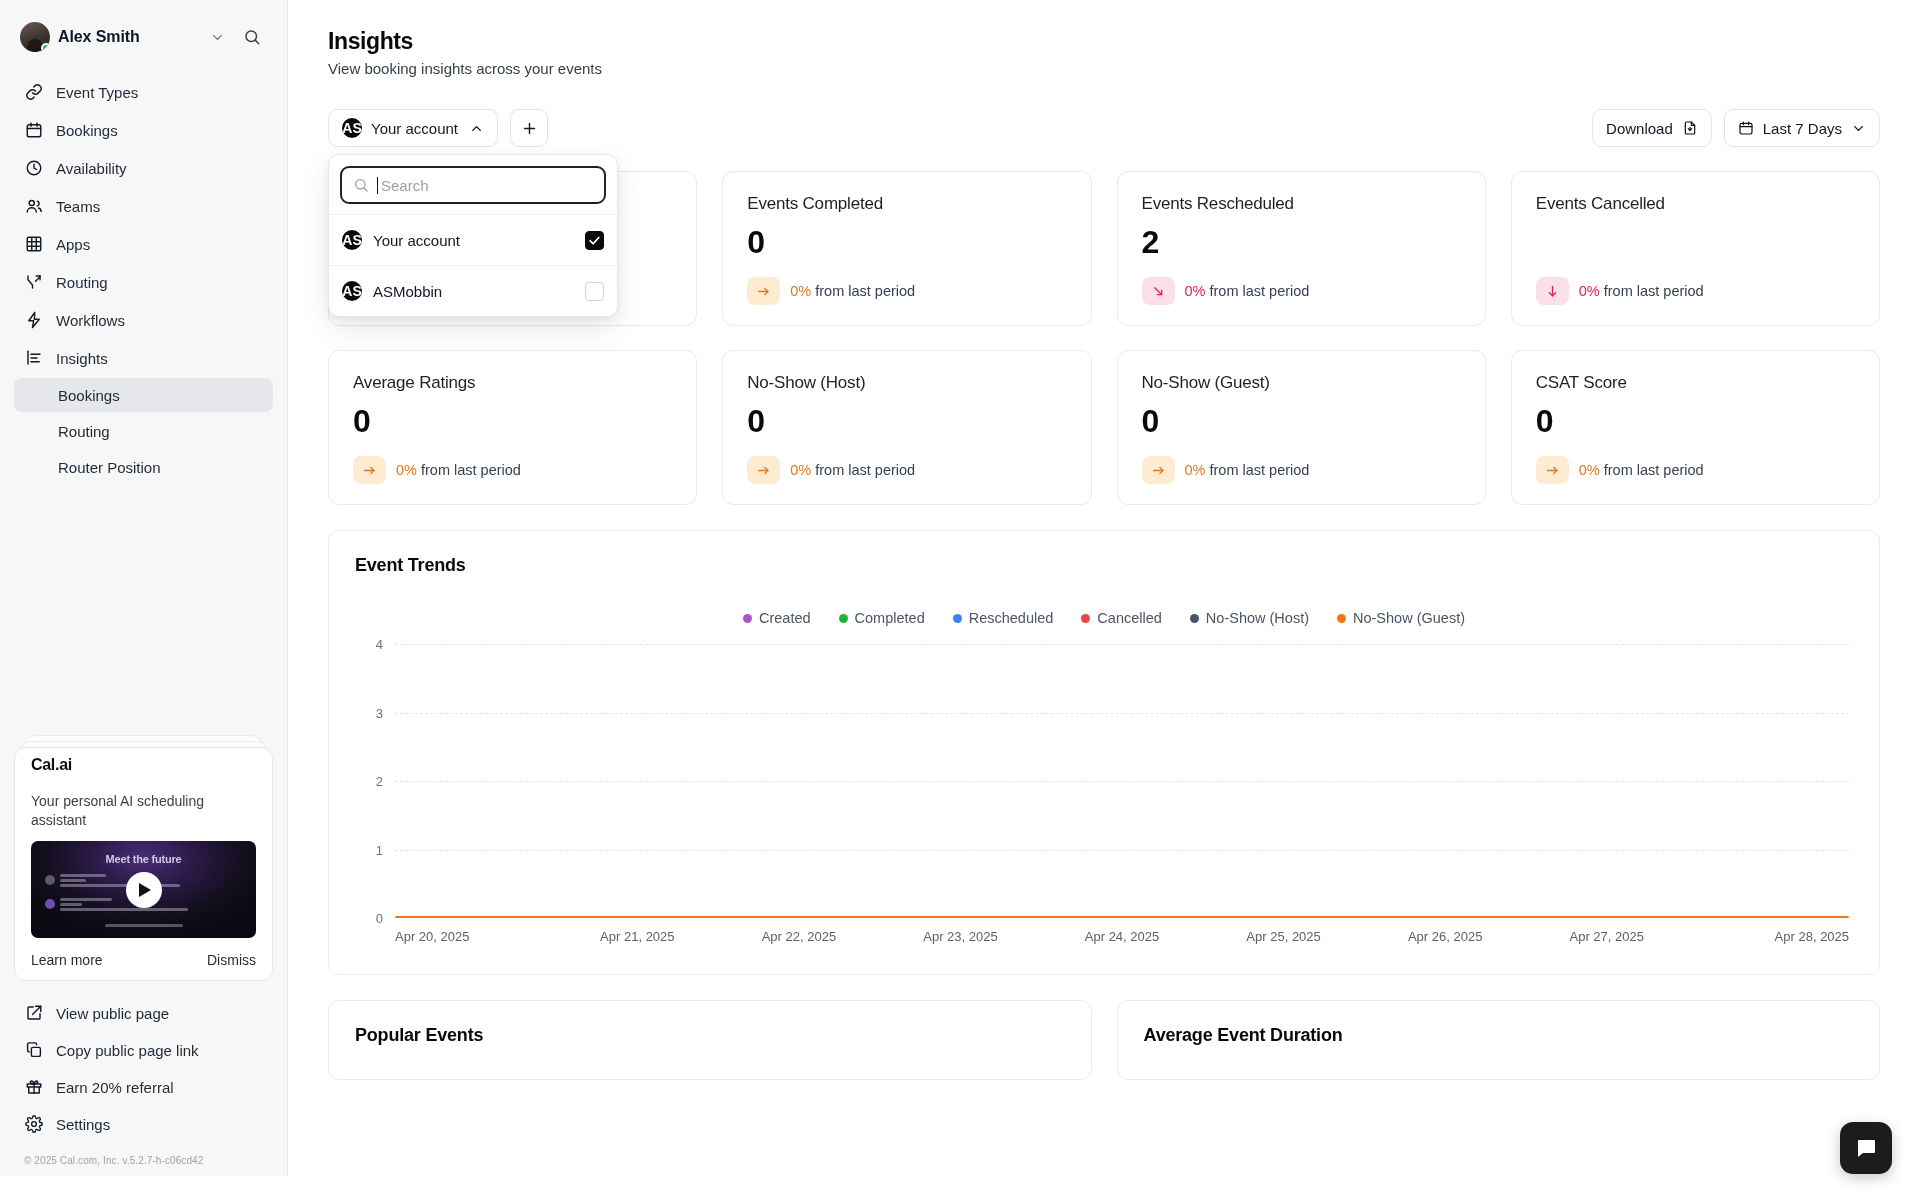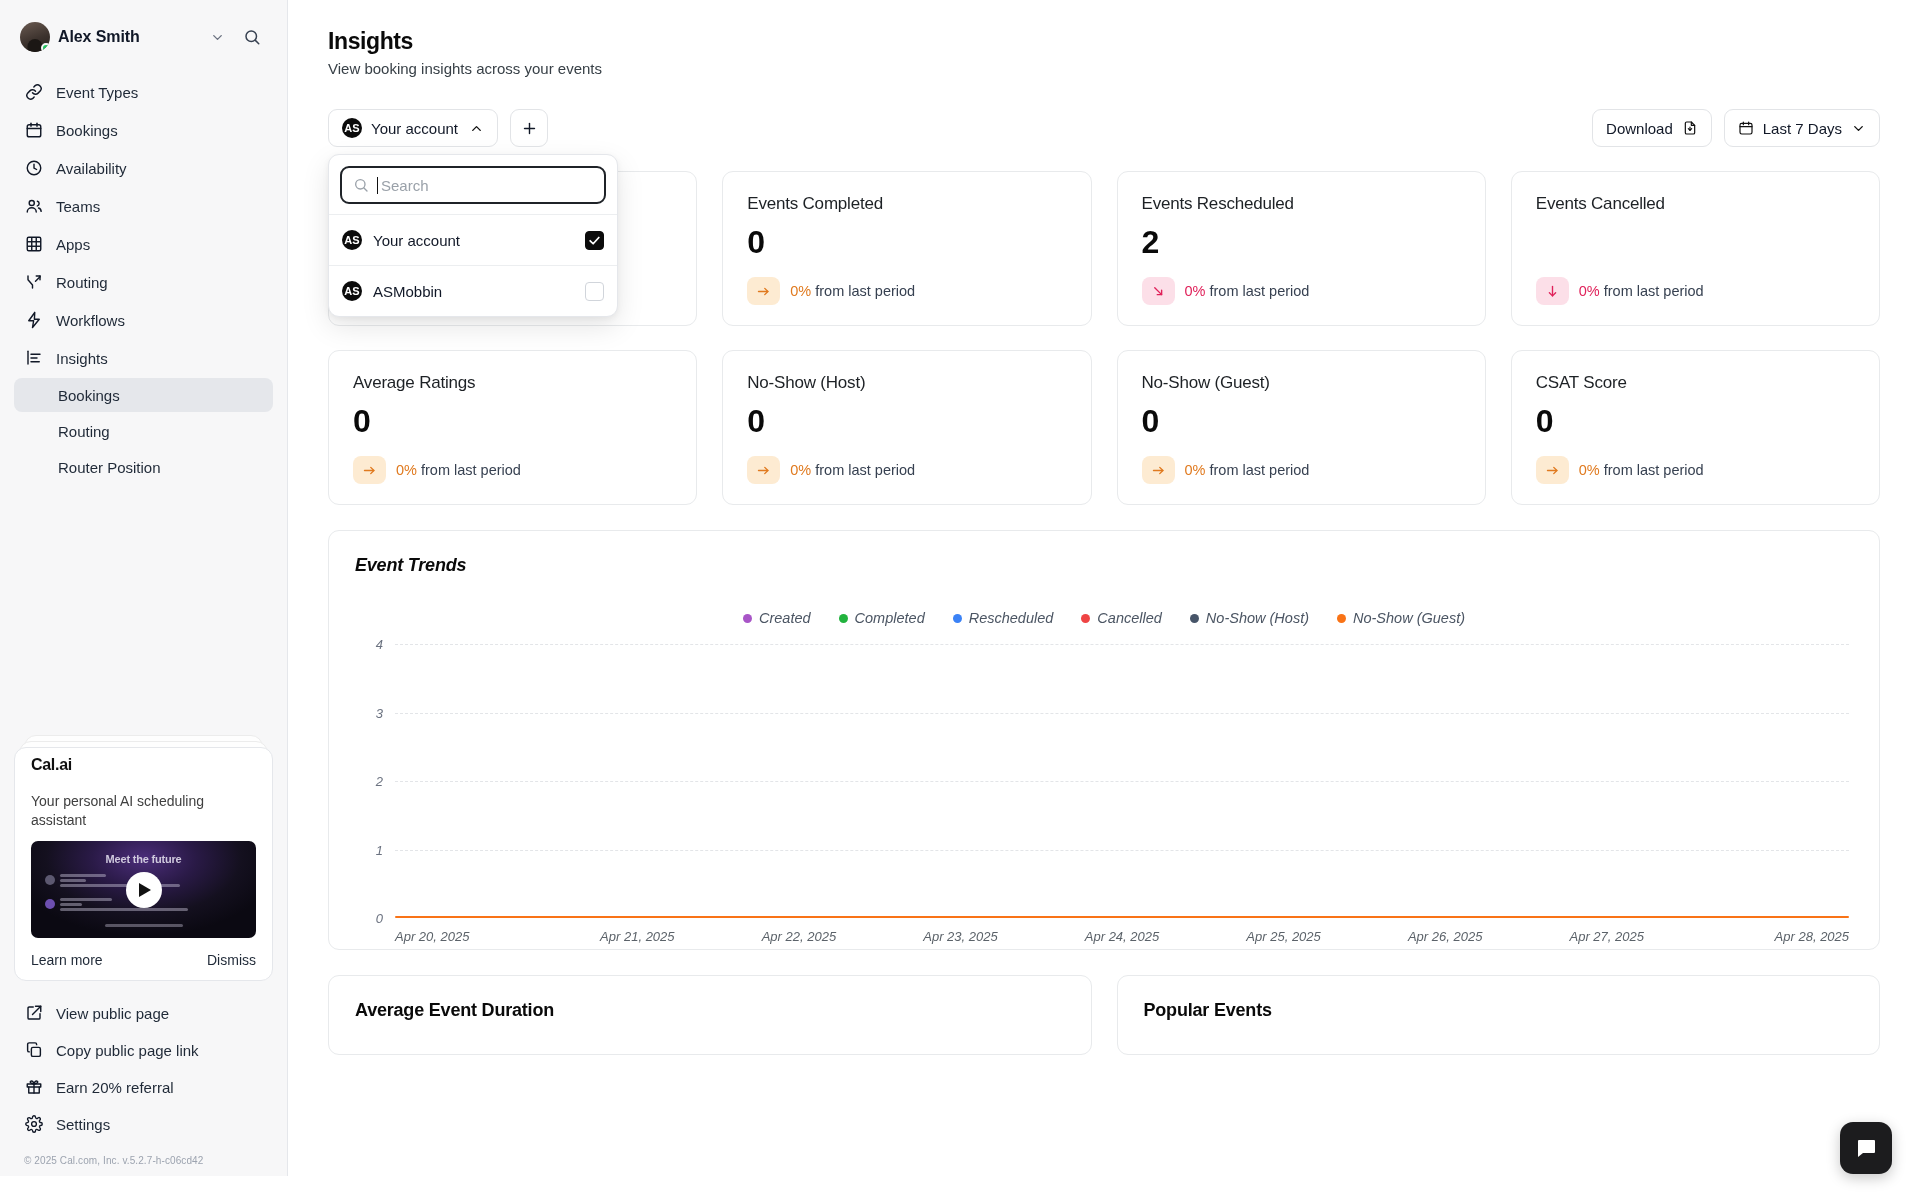--- a/index.html
+++ b/index.html
@@ -107,21 +107,21 @@
   .page-sub { font-size: 15px; color: #384047; margin-top: 5px; }
 
   .toolbar { display: flex; align-items: center; margin-top: 32px; position: relative; }
   .pill {
     display: inline-flex; align-items: center; gap: 9px; height: 38px;
     border: 1px solid #e2e4e7; border-radius: 9px; background: #fff;
     padding: 0 13px; font-size: 15px; color: #111827; cursor: pointer;
   }
   .mini-av {
     width: 20px; height: 20px; border-radius: 50%; background: #0b0b0b;
-    color: #fff; font-size: 11px; font-weight: 700;
+    color: #fff; font-size: 14px; font-weight: 700;
     display: flex; align-items: center; justify-content: center; letter-spacing: 0.1px;
   }
   .plus-btn {
     width: 38px; height: 38px; border: 1px solid #e2e4e7; border-radius: 9px;
     background: #fff; display: flex; align-items: center; justify-content: center;
     margin-left: 12px; cursor: pointer; color: #111827;
   }
   .toolbar-right { margin-left: auto; display: flex; align-items: center; gap: 12px; }
 
   
@@ -161,21 +161,21 @@
   .badge { width: 33px; height: 28px; border-radius: 8px; display: flex; align-items: center; justify-content: center; }
   .badge.orange { background: #fdebd2; color: #e07a1f; }
   .badge.pink   { background: #fcdfe8; color: #e0215a; }
   .kpi-delta { font-size: 14.5px; }
   .kpi-delta .pct { font-weight: 500; }
   .kpi-delta .pct.orange { color: #e07a1f; }
   .kpi-delta .pct.pink { color: #e0215a; }
   .kpi-delta .txt { color: #374151; }
 
   
-  .chart-card { border: 1px solid #e8eaec; border-radius: 11px; background: #fff; margin-top: 25px; padding: 24px 26px 5px 26px; font-style: italic; }
+  .chart-card { border: 1px solid #e8eaec; border-radius: 11px; background: #fff; margin-top: 25px; padding: 24px 26px 30px 26px; }
   .chart-title { font-size: 18px; font-weight: 700; color: #0a0a0a; letter-spacing: -0.2px; }
   .legend { display: flex; justify-content: center; gap: 28px; margin-top: 34px; flex-wrap: wrap; }
   .lg { display: flex; align-items: center; gap: 7px; font-size: 14.5px; color: #4b5563; }
   .lg .dot { width: 9px; height: 9px; border-radius: 50%; }
   .plot { position: relative; height: 300px; margin-top: 18px; }
   .y-ax { position: absolute; left: 0; top: 0; bottom: 26px; width: 34px; }
   .y-tick { position: absolute; right: 6px; transform: translateY(-50%); font-size: 13px; color: #6b7280; }
   .grid-area { position: absolute; left: 40px; right: 4px; top: 0; bottom: 26px; }
   .g-line { position: absolute; left: 0; right: 0; border-top: 1px dashed #e3e5e8; }
   .zero-line { position: absolute; left: 0; right: 0; bottom: 0; height: 2.5px; background: #f97316; border-radius: 2px; }
@@ -643,24 +643,24 @@
           <span class="x-tick">Apr 25, 2025</span>
           <span class="x-tick">Apr 26, 2025</span>
           <span class="x-tick">Apr 27, 2025</span>
           <span class="x-tick">Apr 28, 2025</span>
         </div>
       </div>
     </div>
 
     <div class="bottom-grid">
       <div class="bcard">
+        <div class="bcard-title">Popular Events</div>
+      </div>
+      <div class="bcard">
         <div class="bcard-title">Average Event Duration</div>
-      </div>
-      <div class="bcard">
-        <div class="bcard-title">Popular Events</div>
       </div>
     </div>
   </main>
 
   <div class="chat-fab">
     <svg width="24" height="24" viewBox="0 0 24 24" fill="#fff">
         <path d="M4 4h16a1 1 0 0 1 1 1v11a1 1 0 0 1-1 1H9l-5 4V5a1 1 0 0 1 1-1z"></path>
       </svg>
   </div>
 </div>

